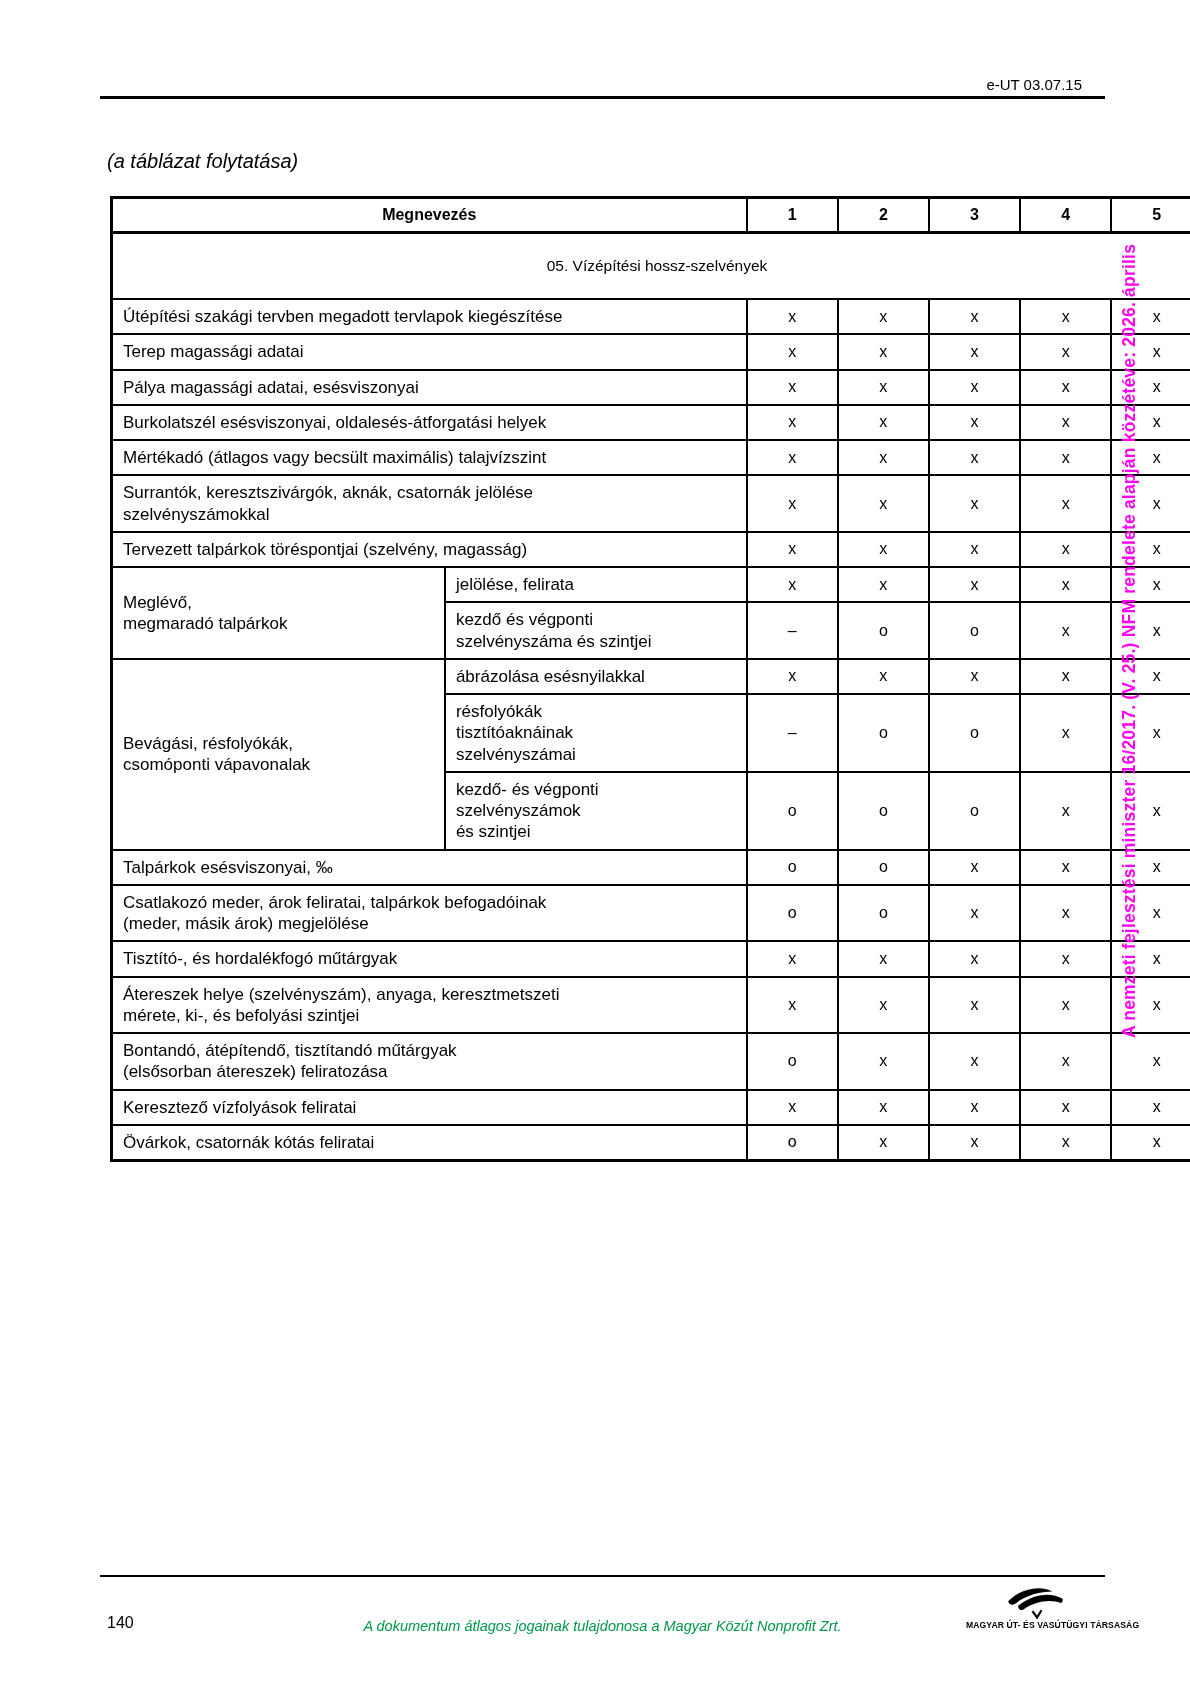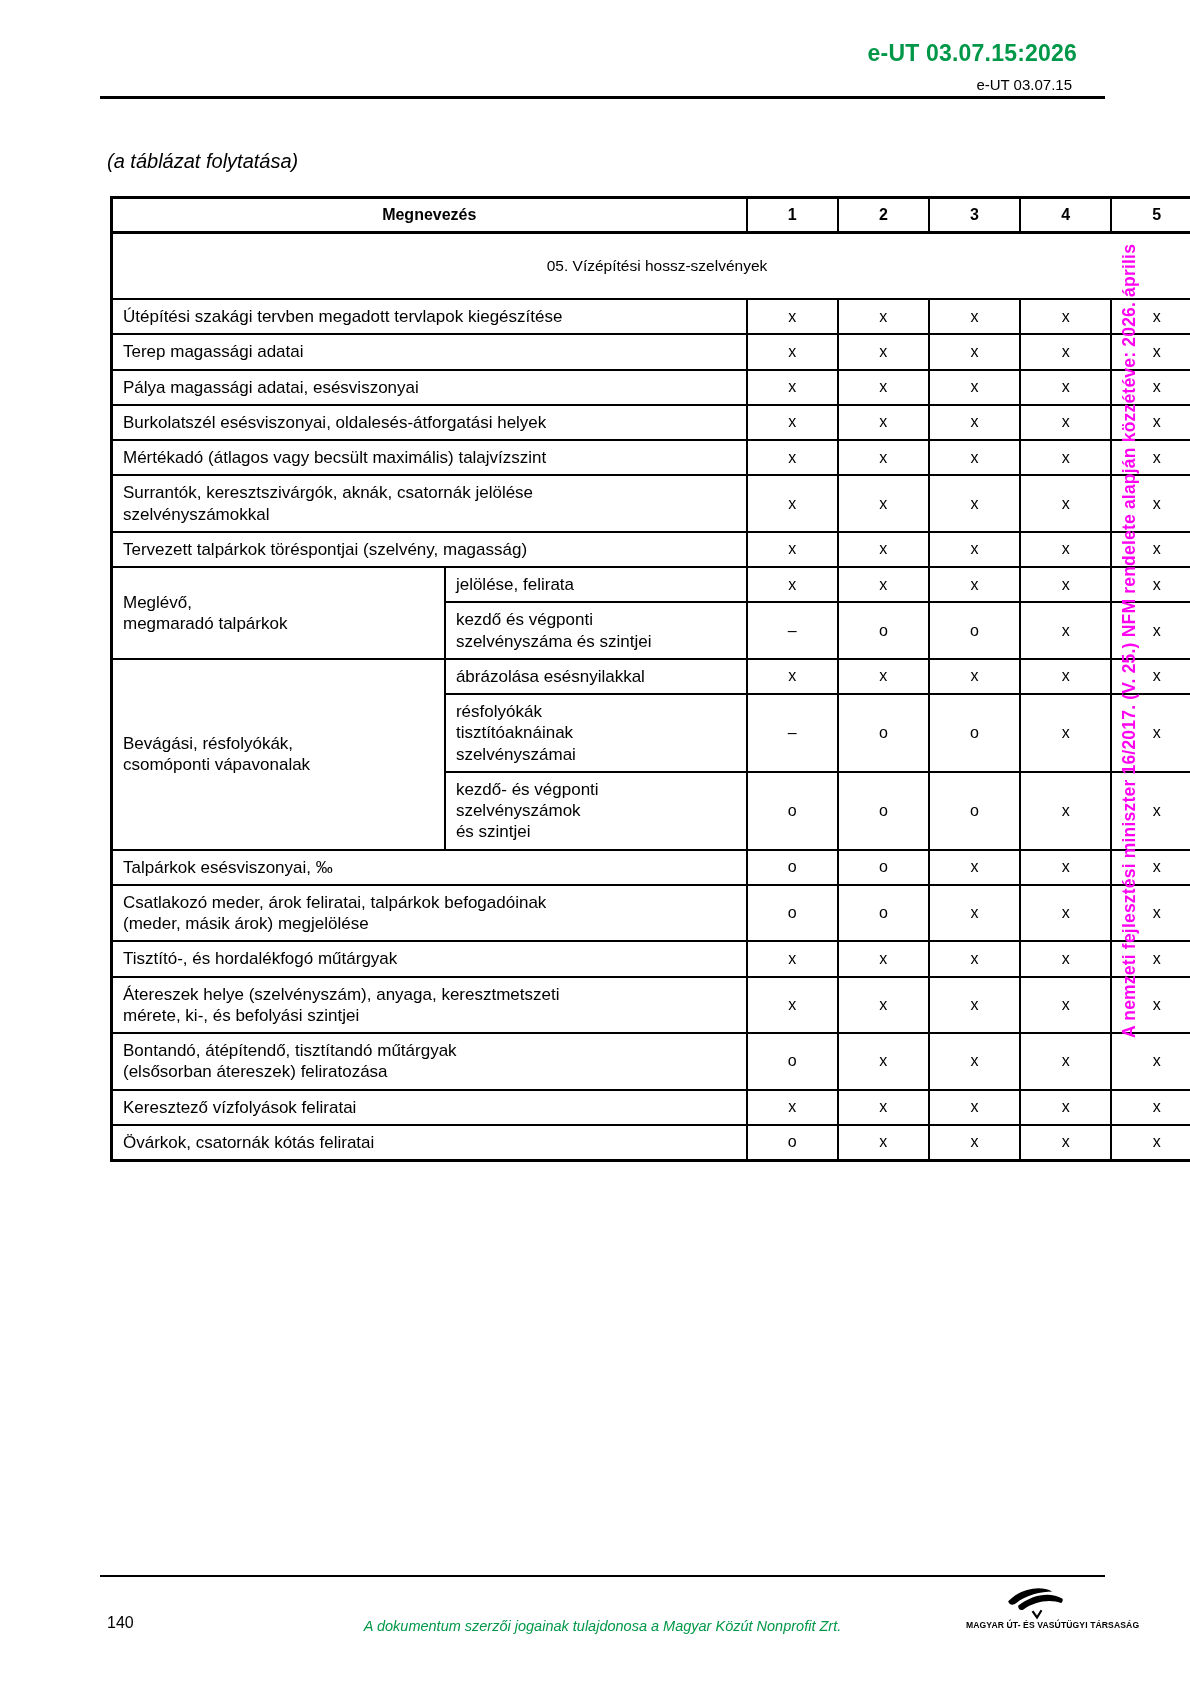--- a/index.html
+++ b/index.html
@@ -12,21 +12,21 @@
   body{font-family:"Liberation Sans", sans-serif;color:var(--ink);}
   .page{position:relative;width:1190px;height:1684px;background:#fff;overflow:hidden;}
 
   
   .doc-code-full{
     position:absolute;top:40px;left:110px;width:967px;
     text-align:right;font-size:23px;font-weight:bold;color:var(--green);
     letter-spacing:.2px;
   }
   .doc-code-short{
-    position:absolute;top:76px;left:110px;width:962px;
+    position:absolute;top:76px;left:120px;width:962px;
     text-align:right;font-size:15px;color:#000;
   }
   .header-rule{
     position:absolute;top:96px;left:100px;width:1005px;height:2.5px;background:#000;
   }
 
   
   .cont-top{
     position:absolute;top:150px;left:107px;
     font-size:20px;font-style:italic;
@@ -90,21 +90,20 @@
     font-size:8.6px;font-weight:bold;white-space:nowrap;text-align:center;
     letter-spacing:.1px;
     padding-left:16px;
   }
 </style>
 </head>
 <body>
 
 <div class="page">
 
-  <div class="doc-code-full">e-UT 03.07.15:2026</div>
   <div class="doc-code-short">e-UT 03.07.15</div>
   <div class="header-rule"></div>
 
   <div class="cont-top">(a táblázat folytatása)</div>
 
   <div class="tbl-wrap">
     <table class="spec">
       <colgroup>
         <col style="width:30.56%">
           <col style="width:27.65%">
@@ -295,21 +294,21 @@
           </tr>
         </tbody>
     </table>
   </div>
 
 
   <div class="side-note">A nemzeti fejlesztési miniszter 16/2017. (V. 25.) NFM rendelete alapján közzétéve: 2026. április</div>
 
   <div class="footer-rule"></div>
   <div class="page-number">140</div>
-  <div class="copyright">A dokumentum szerzői jogainak tulajdonosa a Magyar Közút Nonprofit Zrt.</div>
+  <div class="copyright">A dokumentum átlagos jogainak tulajdonosa a Magyar Közút Nonprofit Zrt.</div>
   <div class="logo">
     <svg class="logo-swoosh" viewBox="0 0 70 40" xmlns="http://www.w3.org/2000/svg">
       <path d="M3 17 C 16 3, 38 -1, 52 6 C 40 6, 22 10, 12 19 C 8 22, 4 21, 3 17 Z" fill="#000"></path>
       <path d="M14 22 C 30 9, 50 6, 63 14 C 64 15, 64 17, 62 19 C 50 14, 32 17, 20 26 C 17 28, 14 26, 14 22 Z" fill="#000"></path>
       <path d="M30 28 L35 35 L40 27" fill="none" stroke="#000" stroke-width="2.4"></path>
     </svg>
     <div class="logo-text">MAGYAR ÚT- ÉS VASÚTÜGYI TÁRSASÁG</div>
   </div>
 
 </div>

